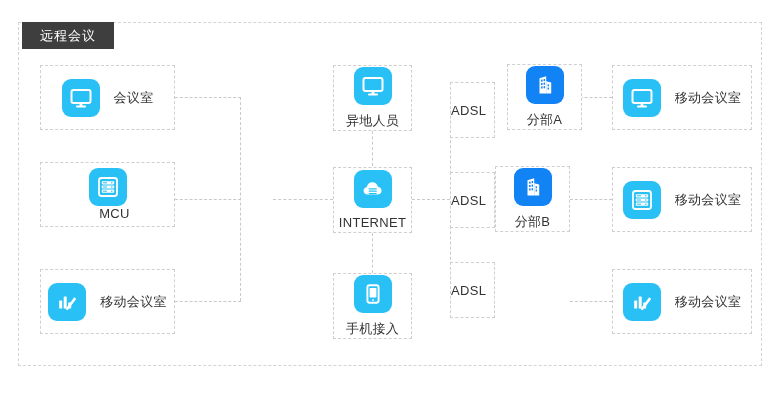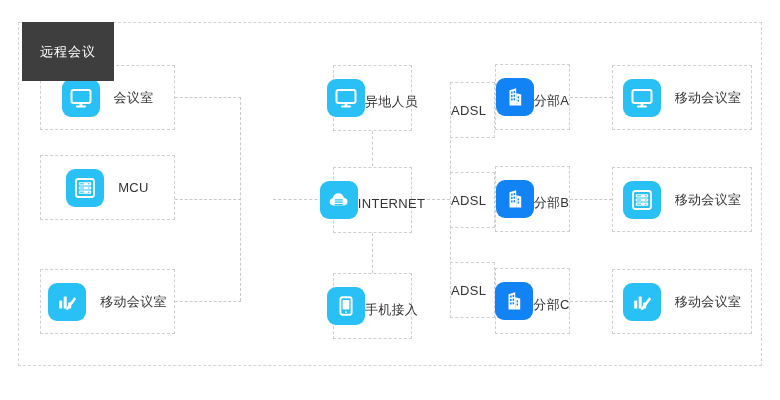--- a/index.html
+++ b/index.html
@@ -32,21 +32,21 @@
     box-sizing: border-box;
     background: transparent;
   }
 
   
   .title-tab {
     position: absolute;
     left: 22px;
     top: 22px;
     height: 27px;
-    padding: 16px 18px;
+    padding: 0 18px;
     background: #3e3e3e;
     color: #ffffff;
     font-size: 13px;
     line-height: 27px;
     letter-spacing: 1px;
     white-space: nowrap;
     z-index: 5;
   }
 
   
@@ -74,20 +74,21 @@
     align-items: center;
     justify-content: center;
   }
   .node.horiz {
     flex-direction: row;
   }
   .node.horiz .node-label {
     margin-left: 14px;
   }
   .node.vert {
+    flex-direction: column;
   }
   .node.vert .node-label {
     margin-top: 7px;
   }
   .node-label {
     font-size: 13px;
     color: #333333;
     white-space: nowrap;
     letter-spacing: 0.3px;
   }
@@ -158,21 +159,21 @@
       <svg width="24" height="24" viewBox="0 0 24 24">
         <rect x="2.5" y="4" width="19" height="13" rx="2" fill="none" stroke="#ffffff" stroke-width="2"></rect>
         <rect x="6" y="7" width="12" height="6.5" fill="#ffffff" opacity="0.0"></rect>
         <rect x="10.6" y="17" width="2.8" height="3" fill="#ffffff"></rect>
         <rect x="7" y="19.6" width="10" height="1.8" rx="0.9" fill="#ffffff"></rect>
       </svg>
     </span>
     <span class="node-label">会议室</span>
   </div>
 
-  <div class="node horiz" style="left:40px; top:155px; width:135px; height:65px;">
+  <div class="node horiz" style="left:40px; top:162px; width:135px; height:65px;flex-direction:column;">
     <span class="icon icon-cyan">
       <svg width="24" height="24" viewBox="0 0 24 24">
         <rect x="3" y="3" width="18" height="18" rx="2.5" fill="none" stroke="#ffffff" stroke-width="1.8"></rect>
         <rect x="5.8" y="6.2" width="12.4" height="3.2" rx="0.8" fill="#ffffff"></rect>
         <rect x="5.8" y="10.4" width="12.4" height="3.2" rx="0.8" fill="#ffffff"></rect>
         <rect x="5.8" y="14.6" width="12.4" height="3.2" rx="0.8" fill="#ffffff"></rect>
         <rect x="7" y="7.3" width="4" height="1" fill="#29c1f5"></rect>
         <rect x="7" y="11.5" width="4" height="1" fill="#29c1f5"></rect>
         <rect x="7" y="15.7" width="4" height="1" fill="#29c1f5"></rect>
         <circle cx="15.8" cy="7.8" r="0.75" fill="#29c1f5"></circle>
@@ -233,21 +234,21 @@
   <div class="textbox" style="left:450px; top:82px; width:45px; height:56px;">
     <span class="node-label">ADSL</span>
   </div>
   <div class="textbox" style="left:450px; top:172px; width:45px; height:56px;">
     <span class="node-label">ADSL</span>
   </div>
   <div class="textbox" style="left:450px; top:262px; width:45px; height:56px;">
     <span class="node-label">ADSL</span>
   </div>
 
-  <div class="node vert" style="left:495px; top:64px; width:75px; height:66px;">
+  <div class="node vert" style="left:507px; top:64px; width:75px; height:66px;">
     <span class="icon icon-blue">
       <svg width="24" height="24" viewBox="0 0 24 24">
         <path d="M6.5 5.2 L13.2 3.2 L13.2 20.4 L6.5 20.4 Z" fill="#ffffff"></path>
         <path d="M13.2 8.2 L18.2 9.6 L18.2 20.4 L13.2 20.4 Z" fill="#ffffff"></path>
         <rect x="8.1" y="6.6" width="1.5" height="2.1" fill="#1283f5"></rect>
         <rect x="10.6" y="6.0" width="1.5" height="2.1" fill="#1283f5"></rect>
         <rect x="8.1" y="10.0" width="1.5" height="2.1" fill="#1283f5"></rect>
         <rect x="10.6" y="9.6" width="1.5" height="2.1" fill="#1283f5"></rect>
         <rect x="8.1" y="13.4" width="1.5" height="2.1" fill="#1283f5"></rect>
         <rect x="10.6" y="13.2" width="1.5" height="2.1" fill="#1283f5"></rect>
@@ -269,37 +270,20 @@
         <rect x="10.6" y="9.6" width="1.5" height="2.1" fill="#1283f5"></rect>
         <rect x="8.1" y="13.4" width="1.5" height="2.1" fill="#1283f5"></rect>
         <rect x="10.6" y="13.2" width="1.5" height="2.1" fill="#1283f5"></rect>
         <rect x="14.6" y="11.4" width="1.4" height="1.9" fill="#1283f5"></rect>
         <rect x="14.6" y="14.6" width="1.4" height="1.9" fill="#1283f5"></rect>
       </svg>
     </span>
     <span class="node-label">分部B</span>
   </div>
 
-  <div class="node vert" style="left:495px; top:268px; width:75px; height:66px;">
-    <span class="icon icon-blue">
-      <svg width="24" height="24" viewBox="0 0 24 24">
-        <path d="M6.5 5.2 L13.2 3.2 L13.2 20.4 L6.5 20.4 Z" fill="#ffffff"></path>
-        <path d="M13.2 8.2 L18.2 9.6 L18.2 20.4 L13.2 20.4 Z" fill="#ffffff"></path>
-        <rect x="8.1" y="6.6" width="1.5" height="2.1" fill="#1283f5"></rect>
-        <rect x="10.6" y="6.0" width="1.5" height="2.1" fill="#1283f5"></rect>
-        <rect x="8.1" y="10.0" width="1.5" height="2.1" fill="#1283f5"></rect>
-        <rect x="10.6" y="9.6" width="1.5" height="2.1" fill="#1283f5"></rect>
-        <rect x="8.1" y="13.4" width="1.5" height="2.1" fill="#1283f5"></rect>
-        <rect x="10.6" y="13.2" width="1.5" height="2.1" fill="#1283f5"></rect>
-        <rect x="14.6" y="11.4" width="1.4" height="1.9" fill="#1283f5"></rect>
-        <rect x="14.6" y="14.6" width="1.4" height="1.9" fill="#1283f5"></rect>
-      </svg>
-    </span>
-    <span class="node-label">分部C</span>
-  </div>
 
   <div class="node horiz" style="left:612px; top:65px; width:140px; height:65px;">
     <span class="icon icon-cyan">
       <svg width="24" height="24" viewBox="0 0 24 24">
         <rect x="2.5" y="4" width="19" height="13" rx="2" fill="none" stroke="#ffffff" stroke-width="2"></rect>
         <rect x="10.6" y="17" width="2.8" height="3" fill="#ffffff"></rect>
         <rect x="7" y="19.6" width="10" height="1.8" rx="0.9" fill="#ffffff"></rect>
       </svg>
     </span>
     <span class="node-label">移动会议室</span>

